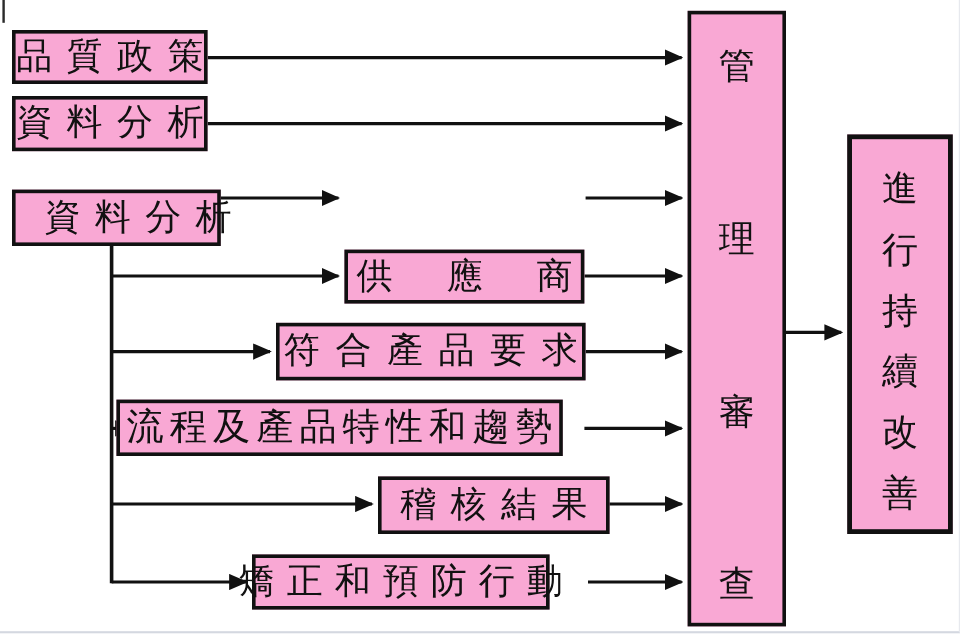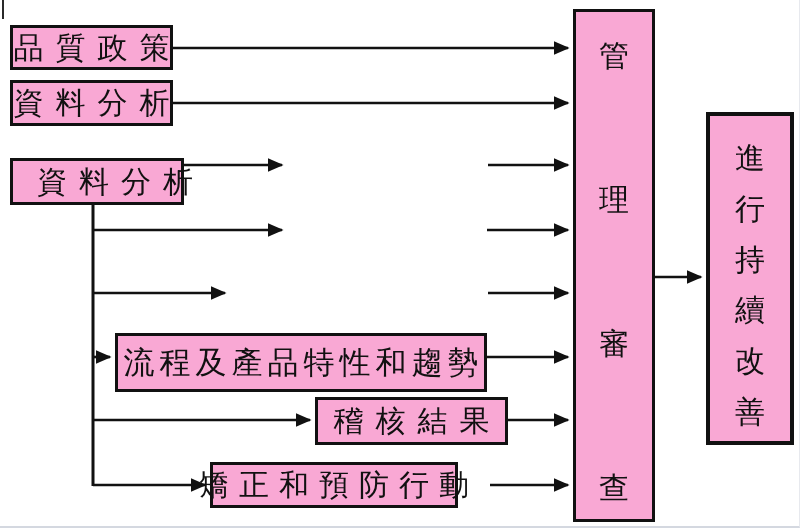--- a/index.html
+++ b/index.html
@@ -57,21 +57,21 @@
   [data-name="node-management-review"] { padding: 29px 0 16px 0; }
   [data-name="node-continual-improvement"] { padding: 27px 0 14px 0; border-width: 4px; }
 
   
   #n-quality-policy       { left: 10px;  top: 25px;  width: 163px; height: 45px; }
   #n-quality-objectives   { left: 10px;  top: 80px;  width: 163px; height: 46px; }
   #n-data-analysis        { left: 10px;  top: 158px; width: 174px; height: 47px; padding-left: 36px; }
   #n-customer-satisfaction{ left: 287px; top: 143px; width: 201px; height: 45px; }
   #n-suppliers            { left: 287px; top: 208px; width: 200px; height: 45px; }
   #n-product-conformity   { left: 230px; top: 269px; width: 258px; height: 48px; }
-  #n-process-trends       { left: 115px; top: 333px; width: 372px; height: 59px; }
+  #n-process-trends       { left: 97px; top: 333px; width: 372px; height: 47px; }
   #n-audit-results        { left: 315px; top: 397px; width: 193px; height: 48px; }
   #n-corrective-actions   { left: 210px; top: 462px; width: 248px; height: 46px; }
   #n-management-review    { left: 573px; top: 9px;   width: 82px;  height: 513px; }
   #n-continual-improvement{ left: 706px; top: 112px; width: 88px;  height: 333px; }
 
   .edge-tick {
     position: absolute;
     left: 2px; top: 0;
     width: 2px; height: 19px;
     background: #2a2a2a;
@@ -120,21 +120,27 @@
 
   <div id="n-quality-objectives" class="node" data-name="node-quality-objectives">
     <span class="label" data-name="node-label">資料分析</span>
   </div>
 
   <div id="n-data-analysis" class="node" data-name="node-data-analysis">
     <span class="label" data-name="node-label">資料分析</span>
   </div>
 
 
+  <div id="n-suppliers" class="node" data-name="node-suppliers">
+    <span class="label" data-name="node-label">供應商</span>
+  </div>
 
+  <div id="n-product-conformity" class="node" data-name="node-product-conformity">
+    <span class="label" data-name="node-label">符合產品要求</span>
+  </div>
 
   <div id="n-process-trends" class="node" data-name="node-process-trends">
     <span class="label" data-name="node-label">流程及產品特性和趨勢</span>
   </div>
 
   <div id="n-audit-results" class="node" data-name="node-audit-results">
     <span class="label" data-name="node-label">稽核結果</span>
   </div>
 
   <div id="n-corrective-actions" class="node" data-name="node-corrective-actions">

